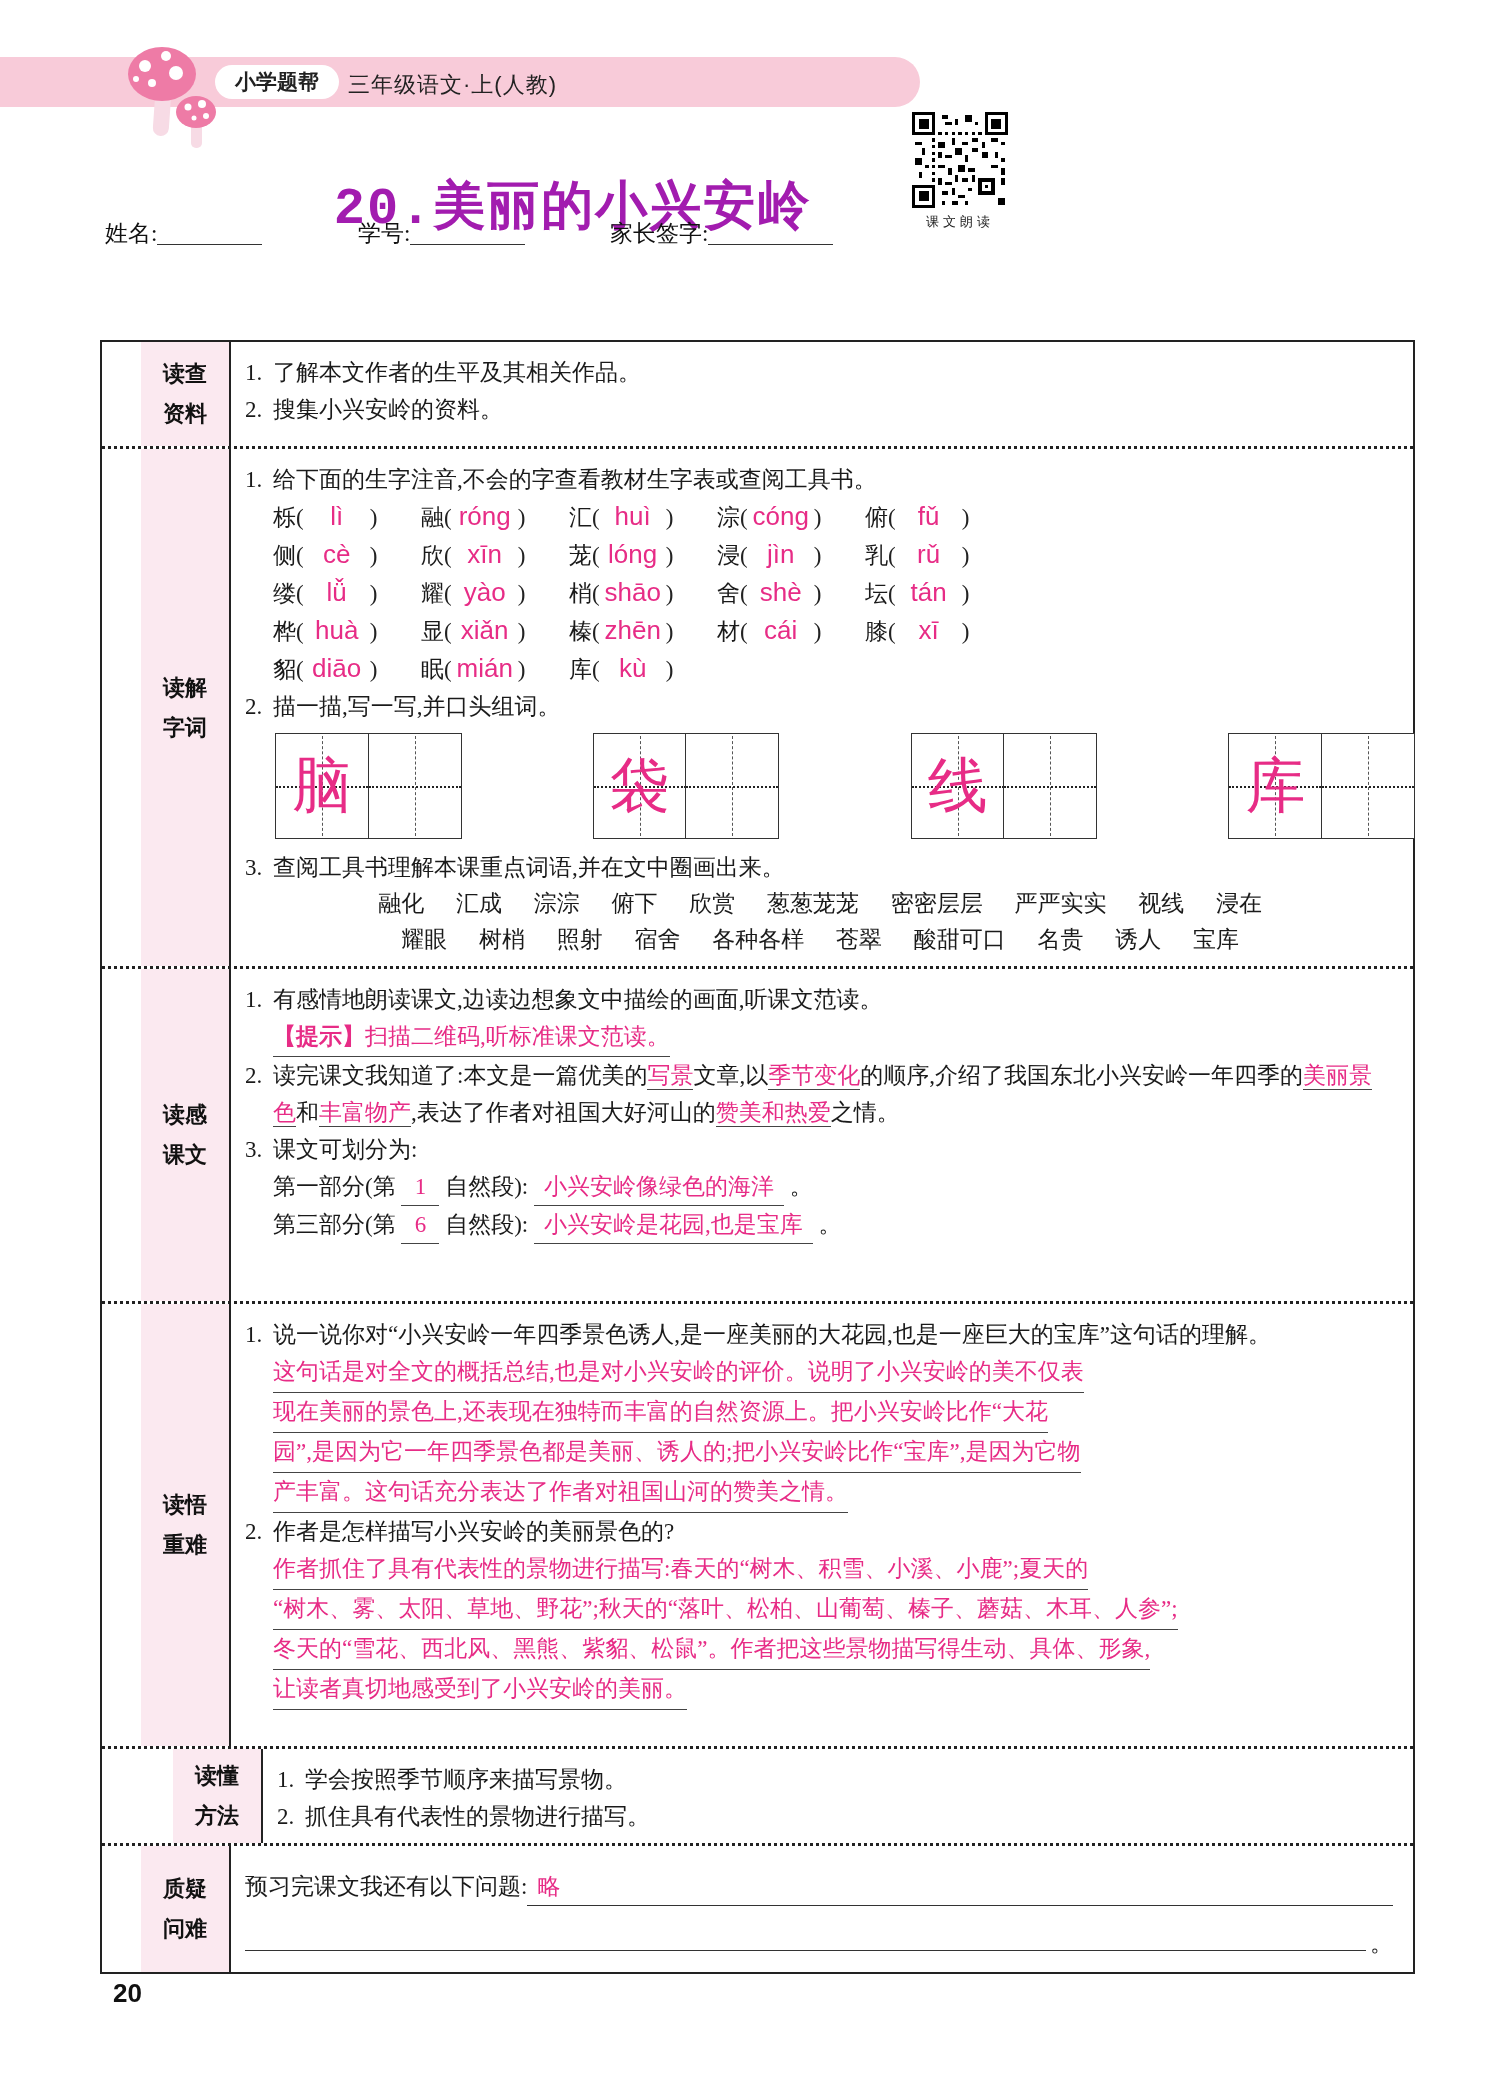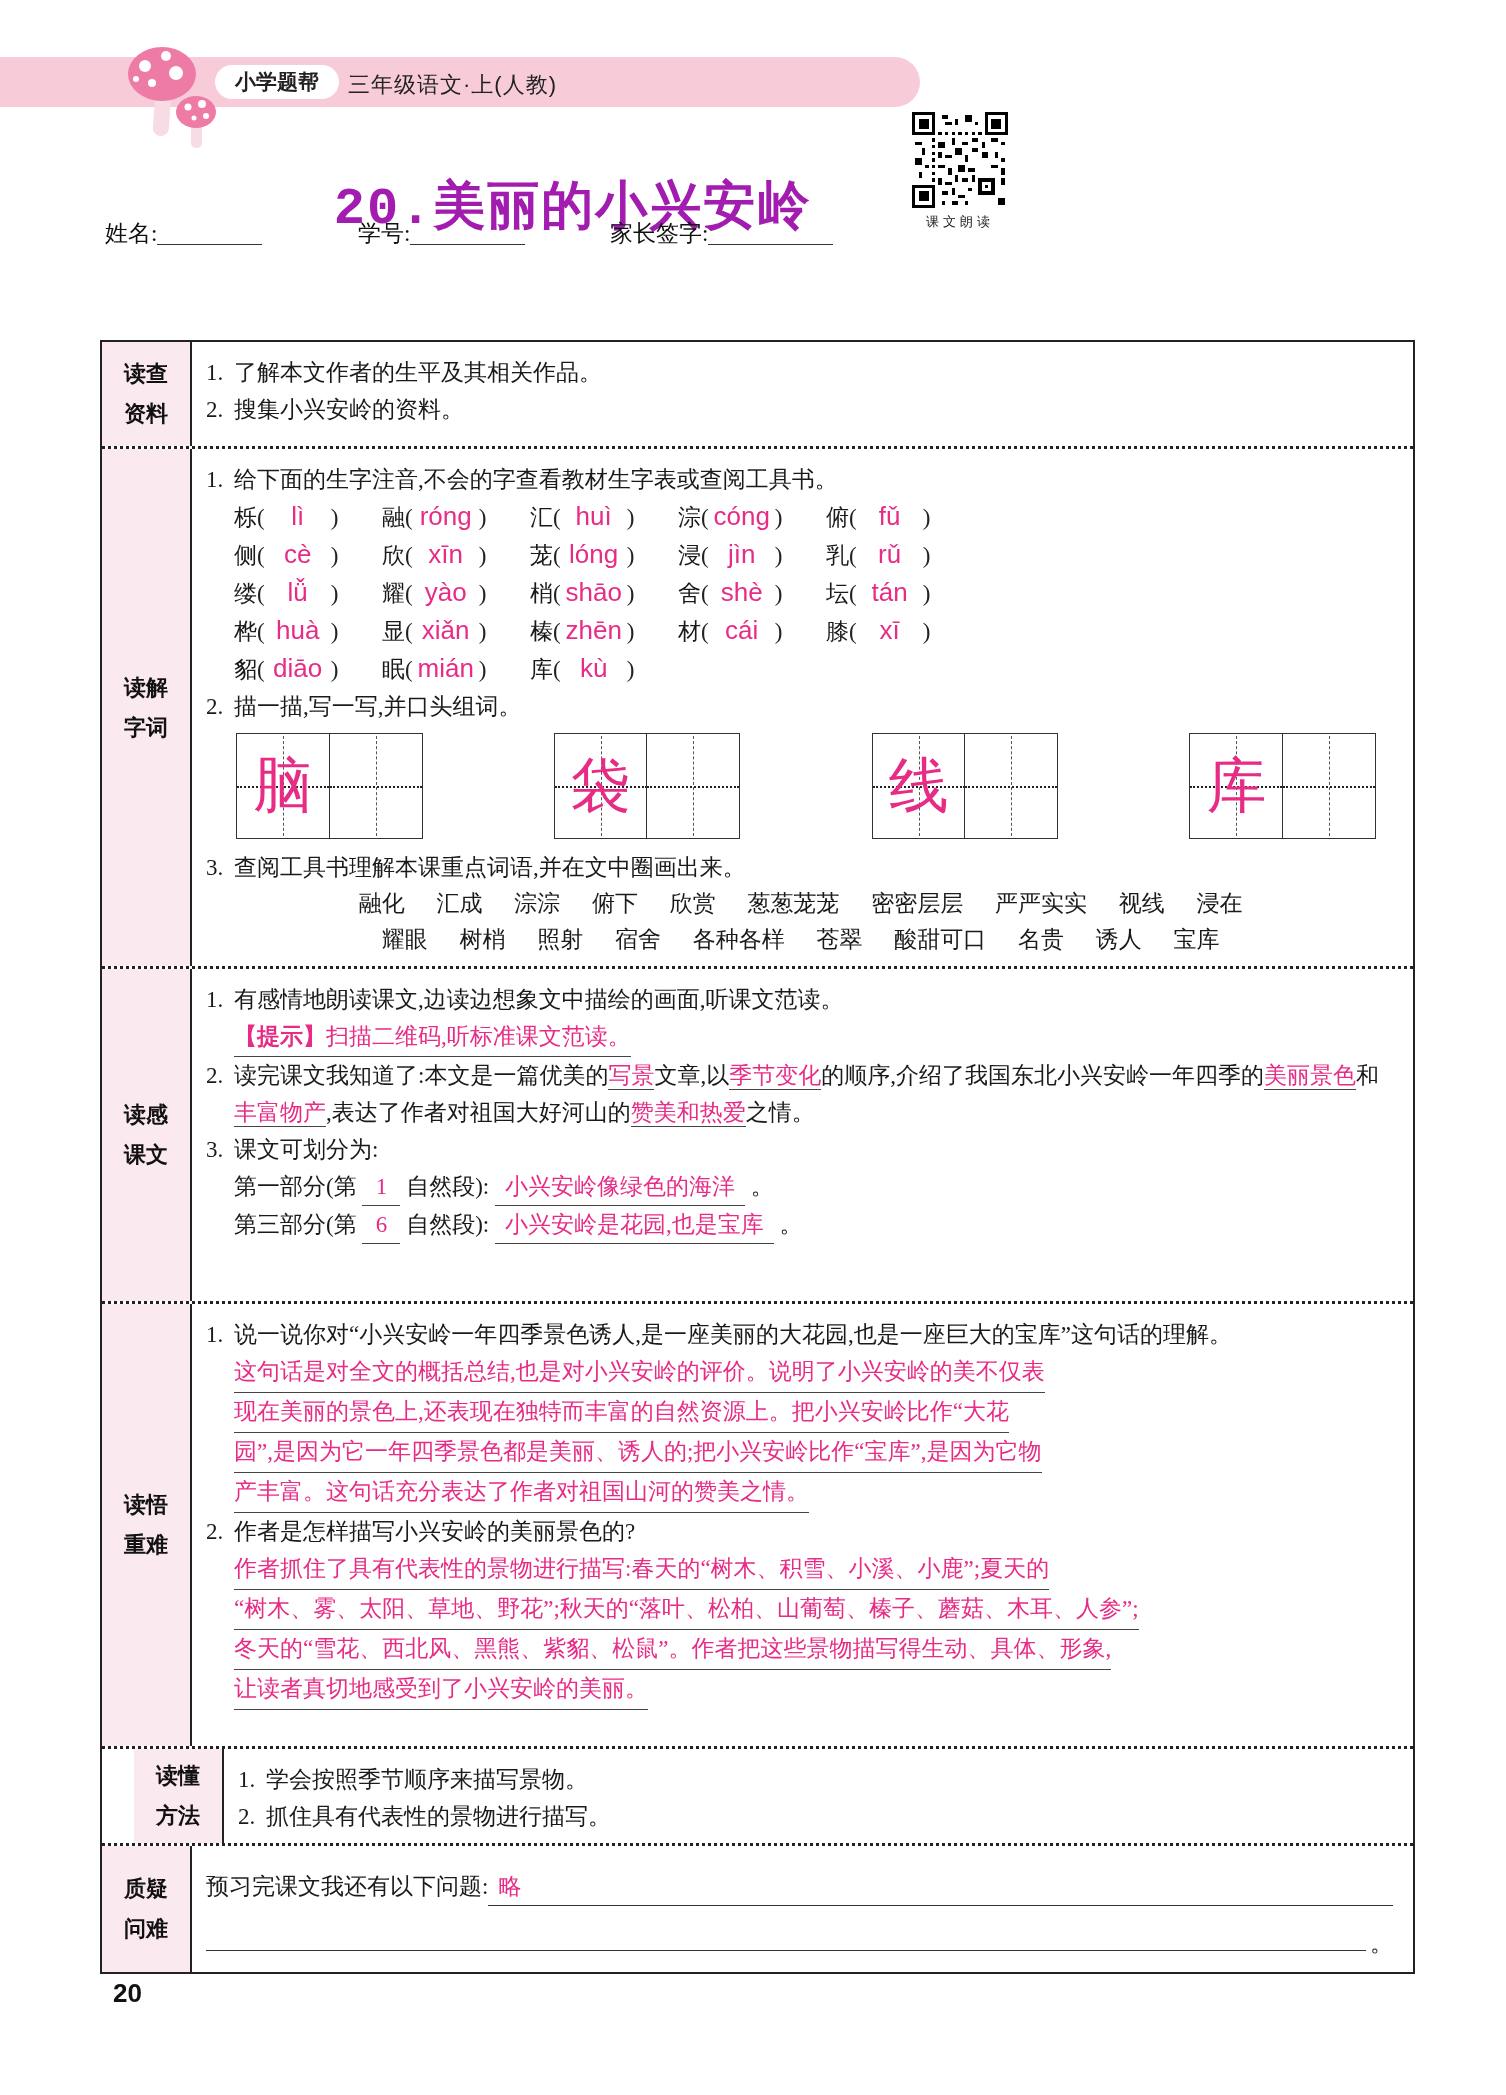--- a/index.html
+++ b/index.html
@@ -29,21 +29,21 @@
   .fld.f1{left:105px;} .fld.f2{left:358px;} .fld.f3{left:610px;}
   .uline{display:inline-block;border-bottom:1.5px solid #333;height:24px;vertical-align:-4px;}
   .u1{width:105px;} .u2{width:115px;} .u3{width:125px;}
   
   .worksheet{position:absolute;left:100px;top:340px;width:1311px;border:2px solid #222;
     background:#fff;}
   .wrow{display:flex;align-items:stretch;}
   .wrow + .wrow{border-top:3px dotted #222;}
   .wlabel{width:88px;flex:none;background:#fbe9f0;border-right:2px solid #222;
     display:flex;flex-direction:column;align-items:center;justify-content:center;gap:10px;
-    font-family:"Liberation Sans", sans-serif;font-weight:bold;font-size:22px;color:#111;}
+    font-family:"Liberation Sans", sans-serif;font-weight:bold;font-size:22px;color:#111;margin-left:39px;}
   .wcontent{flex:1;padding:12px 20px 8px 14px;font-size:23px;line-height:37px;min-width:0;}
   .r1{min-height:104px;} .r2{min-height:500px;} .r3{min-height:332px;}
   .r4{min-height:442px;} .r5{min-height:94px;padding-left:32px;} .r6{min-height:126px;}
   .itm{display:flex;}
   .itm .n{width:28px;flex:none;}
   .itm .t{flex:1;min-width:0;}
   
   .pygrid{margin-left:28px;display:grid;grid-template-columns:repeat(5,148px);line-height:36px;}
   .pye{display:flex;align-items:baseline;}
   .pn{color:#222;}

